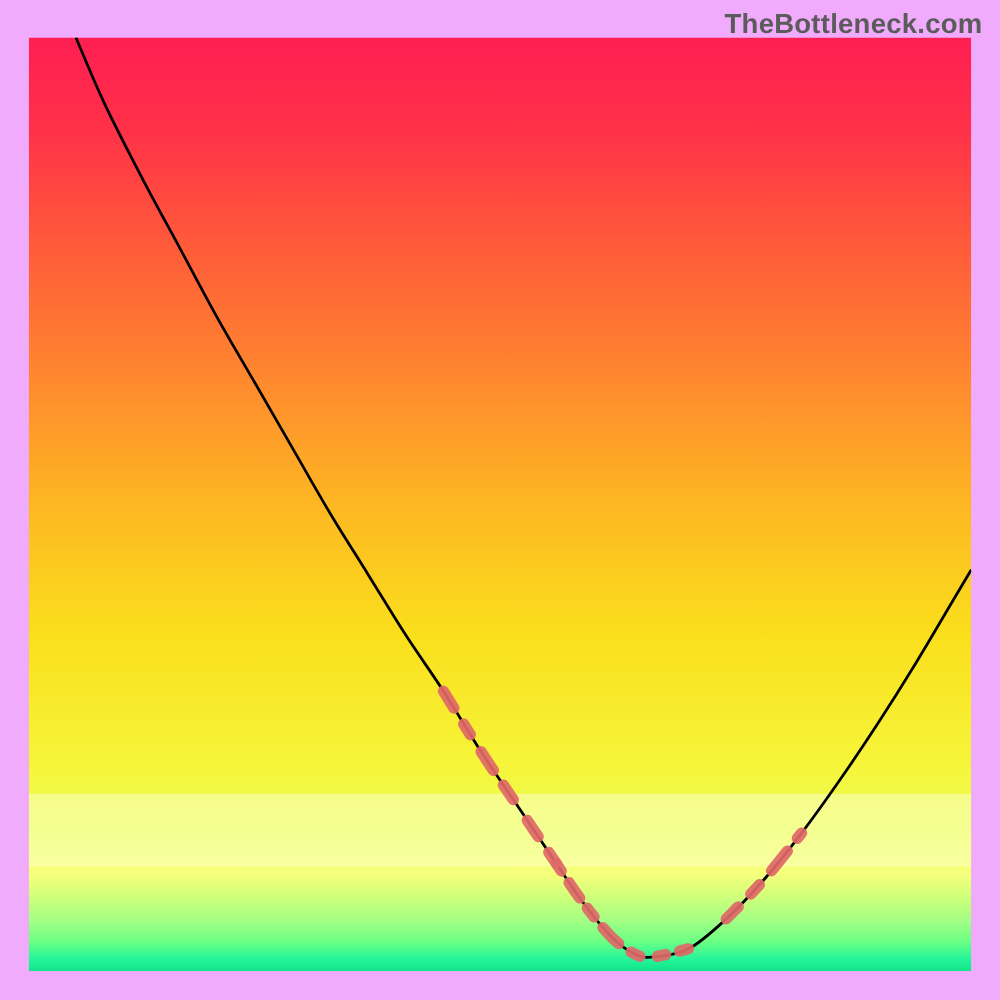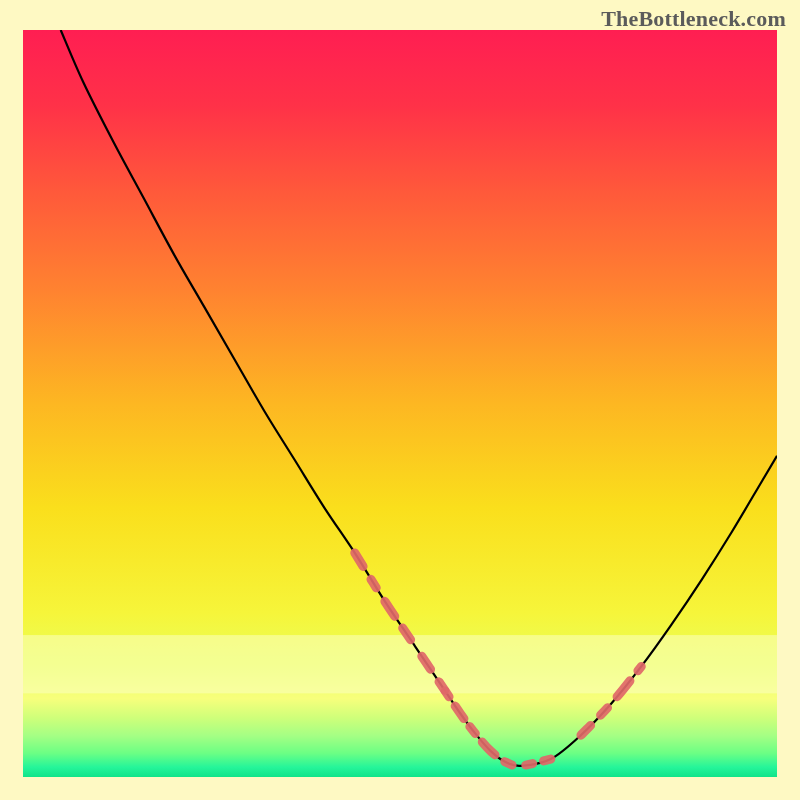--- a/index.html
+++ b/index.html
@@ -8,22 +8,21 @@
     width: 800px;
     height: 800px;
     overflow: hidden;
     background: #000;
     font-family: Arial, Helvetica, sans-serif;
   }
   .frame {
     position: relative;
     width: 800px;
     height: 800px;
-    background: #fef9c3;
-    font-family: Liberation Serif, serif;
+    background: #f0abfc;
   }
   .watermark {
     position: absolute;
     top: 6px;
     right: 14px;
     color: #5b5b5b;
     font-size: 22px;
     font-weight: 600;
     letter-spacing: 0.2px;
   }

